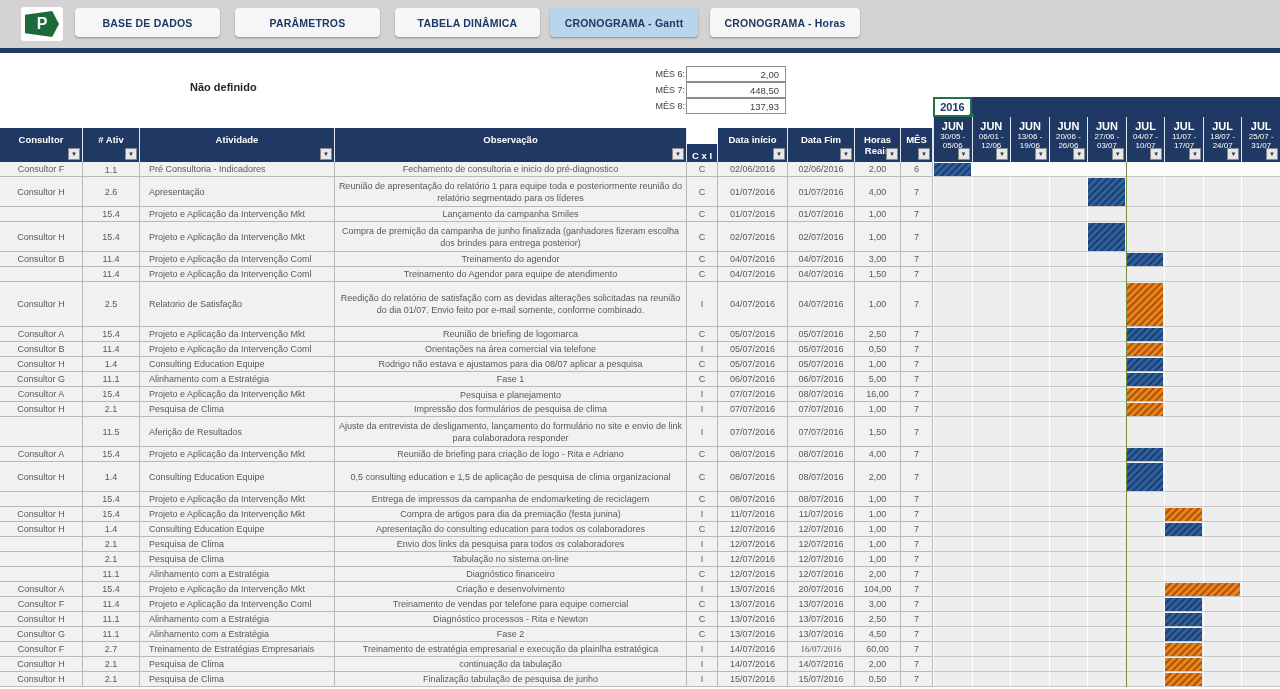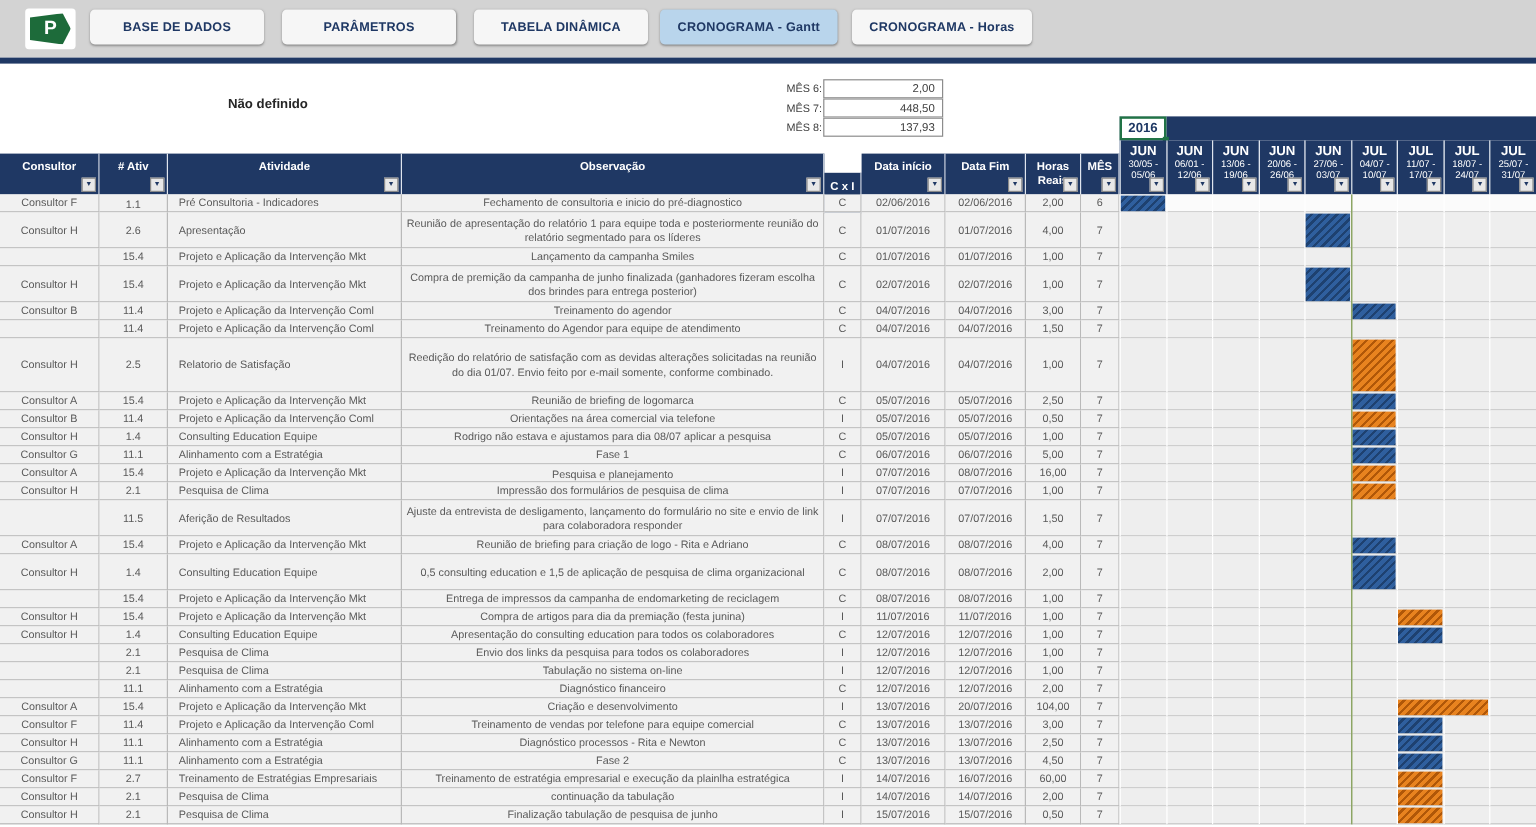--- a/index.html
+++ b/index.html
@@ -876,21 +876,21 @@
       <div class="td" style="left: 335px; top: 642px; width: 352px; height: 15px;">
         <span style="padding: 0px 3px;">Treinamento de estratégia empresarial e execução da plainlha estratégica</span>
       </div>
       <div class="td" style="left: 687px; top: 642px; width: 31px; height: 15px;">
         <span style="padding: 0px 3px;">I</span>
       </div>
       <div class="td" style="left: 718px; top: 642px; width: 70px; height: 15px;">
         <span style="padding: 0px 3px;">14/07/2016</span>
       </div>
       <div class="td" style="left: 788px; top: 642px; width: 67px; height: 15px;">
-        <span style="padding: 0px 3px;">16/07/2016</span>
+        <span style="padding: 0px 3px; font-family: Liberation Serif, serif;">16/07/2016</span>
       </div>
       <div class="td" style="left: 855px; top: 642px; width: 46px; height: 15px;">
         <span style="padding: 0px 3px;">60,00</span>
       </div>
       <div class="td" style="left: 901px; top: 642px; width: 32px; height: 15px;">
         <span style="padding: 0px 3px;">7</span>
       </div>
       <div class="td" style="left: 0px; top: 657px; width: 83px; height: 15px;">
         <span style="padding: 0px 3px;">Consultor H</span>
       </div>

